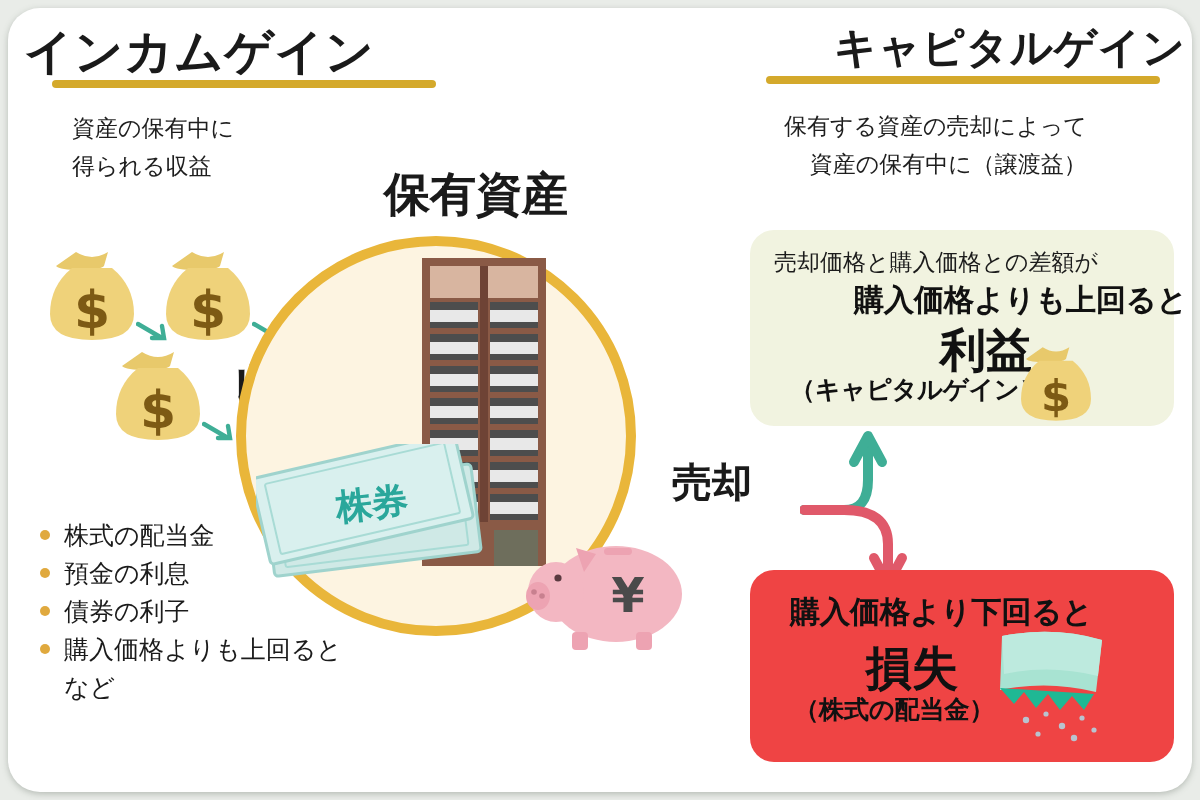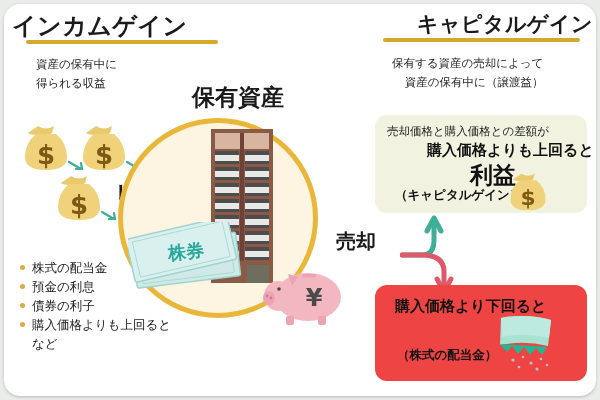--- a/index.html
+++ b/index.html
@@ -294,20 +294,21 @@
   </div>
 
   <svg class="bag" id="bag-gain" viewBox="0 0 48 52">
     <path d="M16 4 q8 5 16 0 l-2 7 q-2 2 -12 2 q-10 0 -12 -2 z" fill="#e8c96b"></path>
     <path d="M14 12 q-11 9 -11 23 q0 13 21 13 q21 0 21 -13 q0 -14 -11 -23 z" fill="#efd27a"></path>
     <text x="24" y="42" font-size="26" font-weight="bold" fill="#7d5a14" text-anchor="middle" font-family="DejaVu Sans, sans-serif">$</text>
   </svg>
 
   <div class="rbox" id="box-loss">
     <div id="ls-line1">購入価格より下回ると</div>
+    <div id="ls-big">損失</div>
     <div id="ls-sub">（株式の配当金）</div>
   </div>
 
   <svg id="loss-icon" viewBox="0 0 70 62">
     <path d="M6 6 q26 -5 50 2 l-3 26 q-24 -6 -48 -1 z" fill="#a8e3d2"></path>
     <path d="M6 6 q26 -5 50 2 l-2 18 q-24 -6 -47 -1 z" fill="#bdeade"></path>
     <path d="M5 32 l7 8 l5 -6 l6 8 l6 -7 l6 8 l6 -7 l6 7 l5 -8 z" fill="#1fb894"></path>
     <g fill="#b9c3cf">
       <circle cx="18" cy="48" r="1.6"></circle>
         <circle cx="28" cy="45" r="1.3"></circle>

